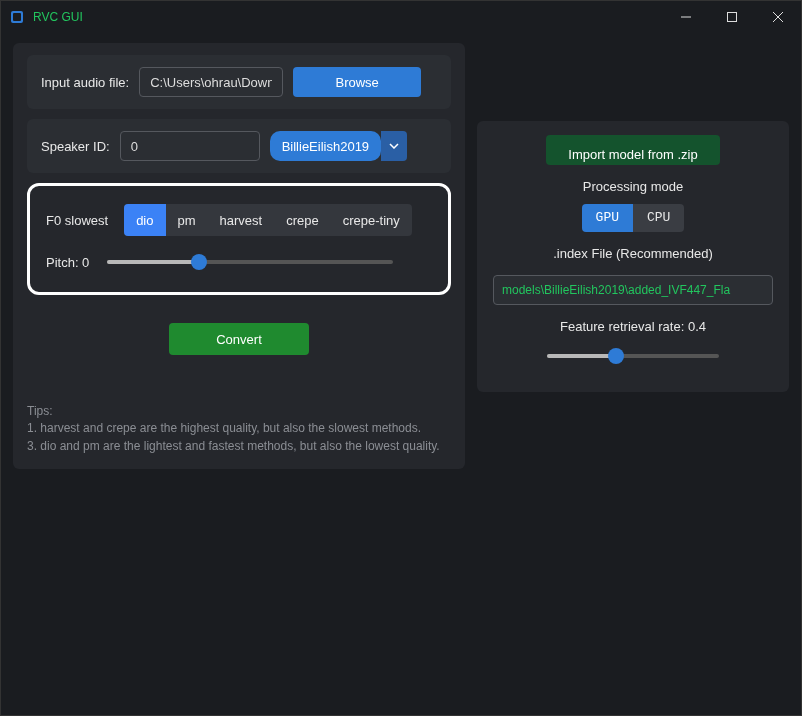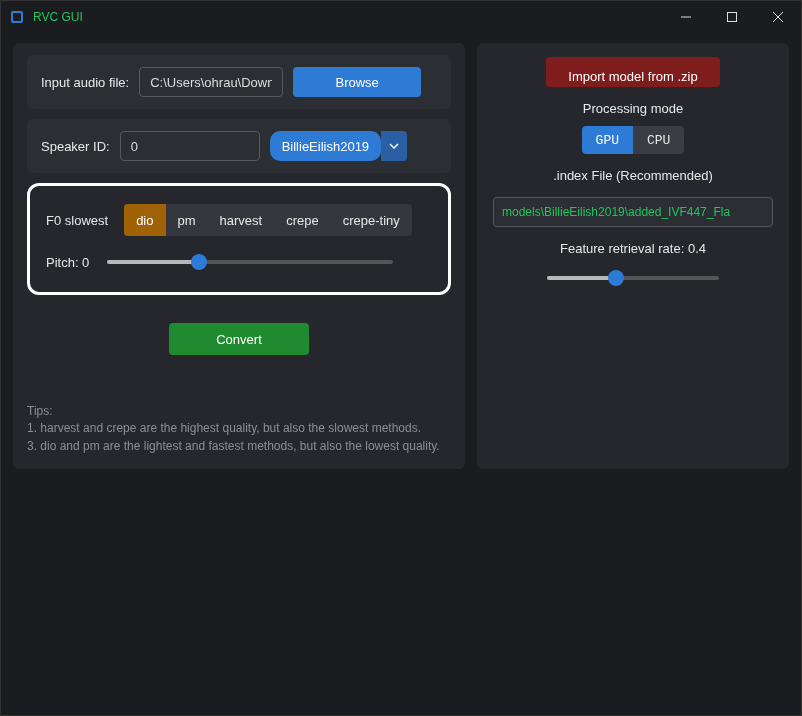--- a/index.html
+++ b/index.html
@@ -34,20 +34,21 @@
       width: 46px; height: 32px;
       display: flex; align-items: center; justify-content: center;
       color: #ddd; cursor: default;
     }
     .win-btn svg { width: 10px; height: 10px; }
     
     .content {
       display: flex;
       gap: 12px;
       padding: 10px 12px;
+      align-items: center;
     }
     .left-panel {
       width: 474px;
       background: #25272c;
       border-radius: 6px;
       padding: 12px 14px 14px 14px;
       display: flex;
       flex-direction: column;
       gap: 10px;
     }
@@ -86,21 +87,21 @@
       height: 30px;
       border: none;
       border-radius: 4px;
       padding: 0 18px;
       color: #fff;
       font-size: 13px;
       cursor: pointer;
     }
     .btn-blue { background: #2e7bd6; }
     .btn-blue.browse { width: 128px; }
-    .btn-red { background: #7f1d1d; padding: 12px 22px; }
+    .btn-red { background: #14532d; padding: 12px 22px; }
     .btn-green { background: #1f8a2f; width: 140px; height: 32px; }
     
     .dropdown {
       display: flex;
       height: 30px;
       border-radius: 4px;
       overflow: hidden;
     }
     .dropdown-label {
       background: #2e7bd6;
@@ -153,21 +154,21 @@
     }
     .f0-tab {
       background: transparent;
       border: none;
       color: #e8e8e8;
       height: 32px;
       padding: 0 12px;
       font-size: 13px;
       cursor: pointer;
     }
-    .f0-tab.active { background: #a16207; color: #fff; }
+    .f0-tab.active { background: #3b82f6; color: #fff; }
     
     .slider-row { display: flex; align-items: center; gap: 18px; }
     .slider {
       position: relative;
       height: 16px;
       flex: 1;
     }
     .slider-track {
       position: absolute;
       top: 50%;

